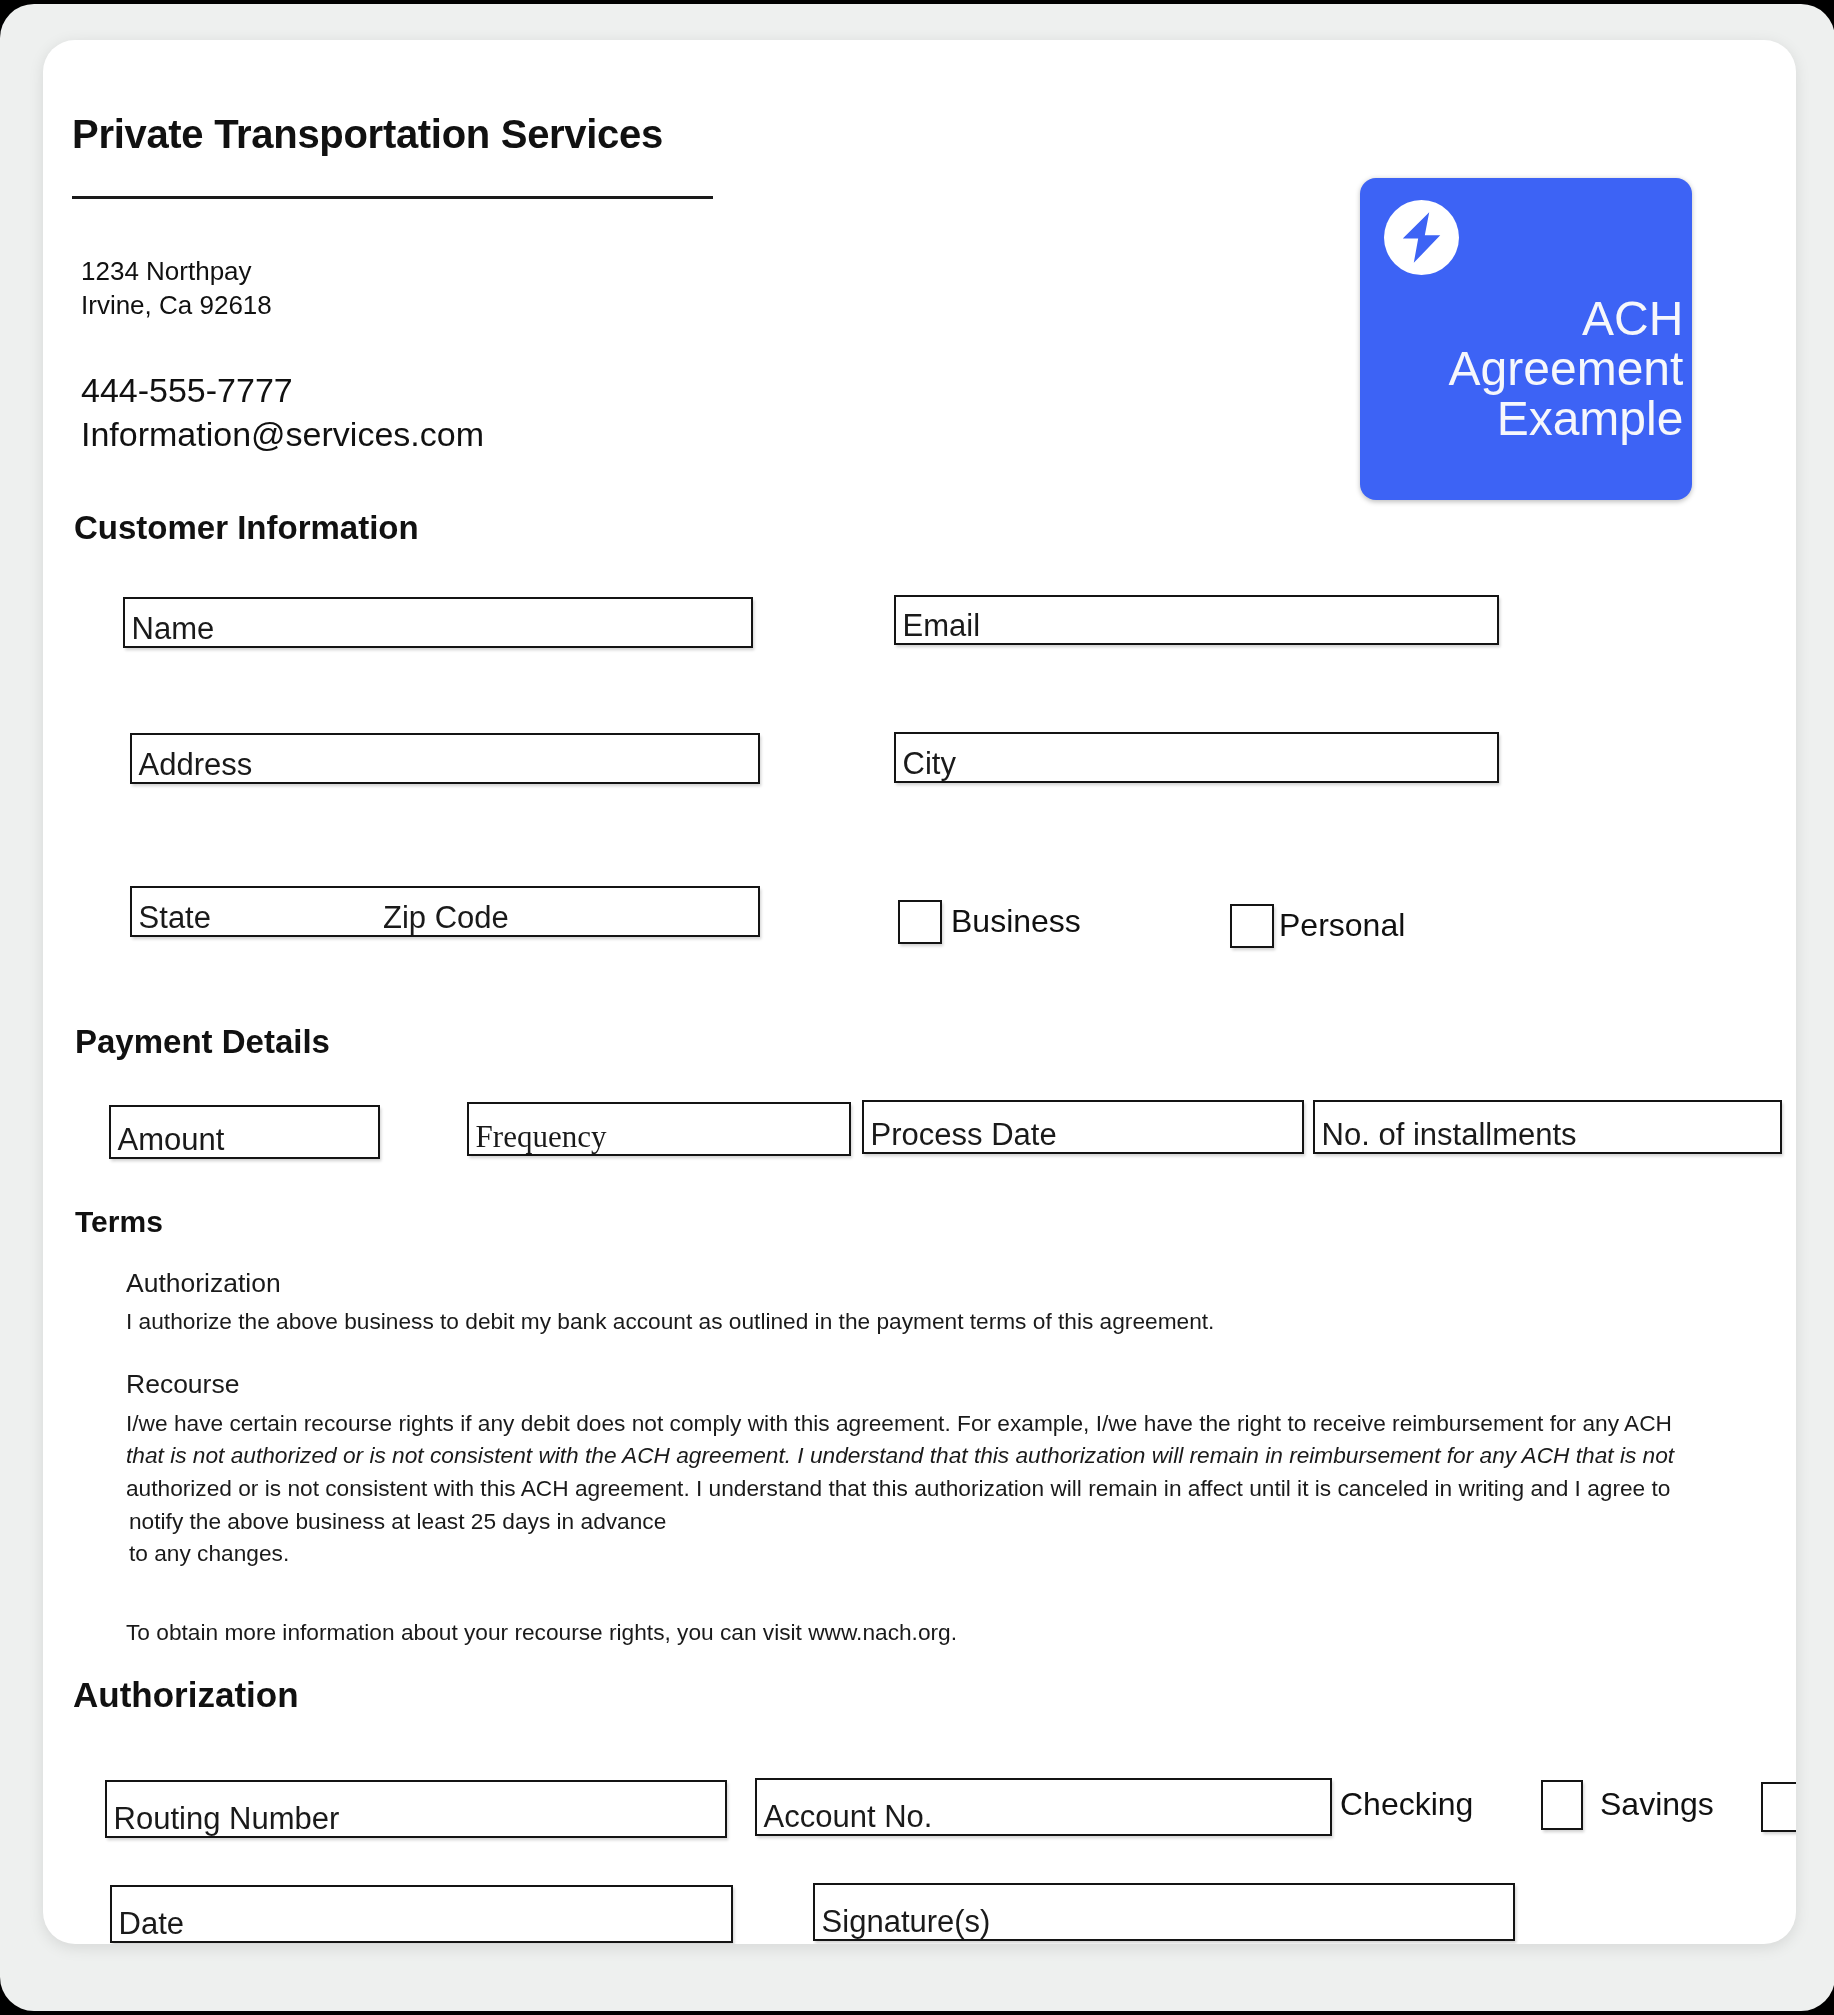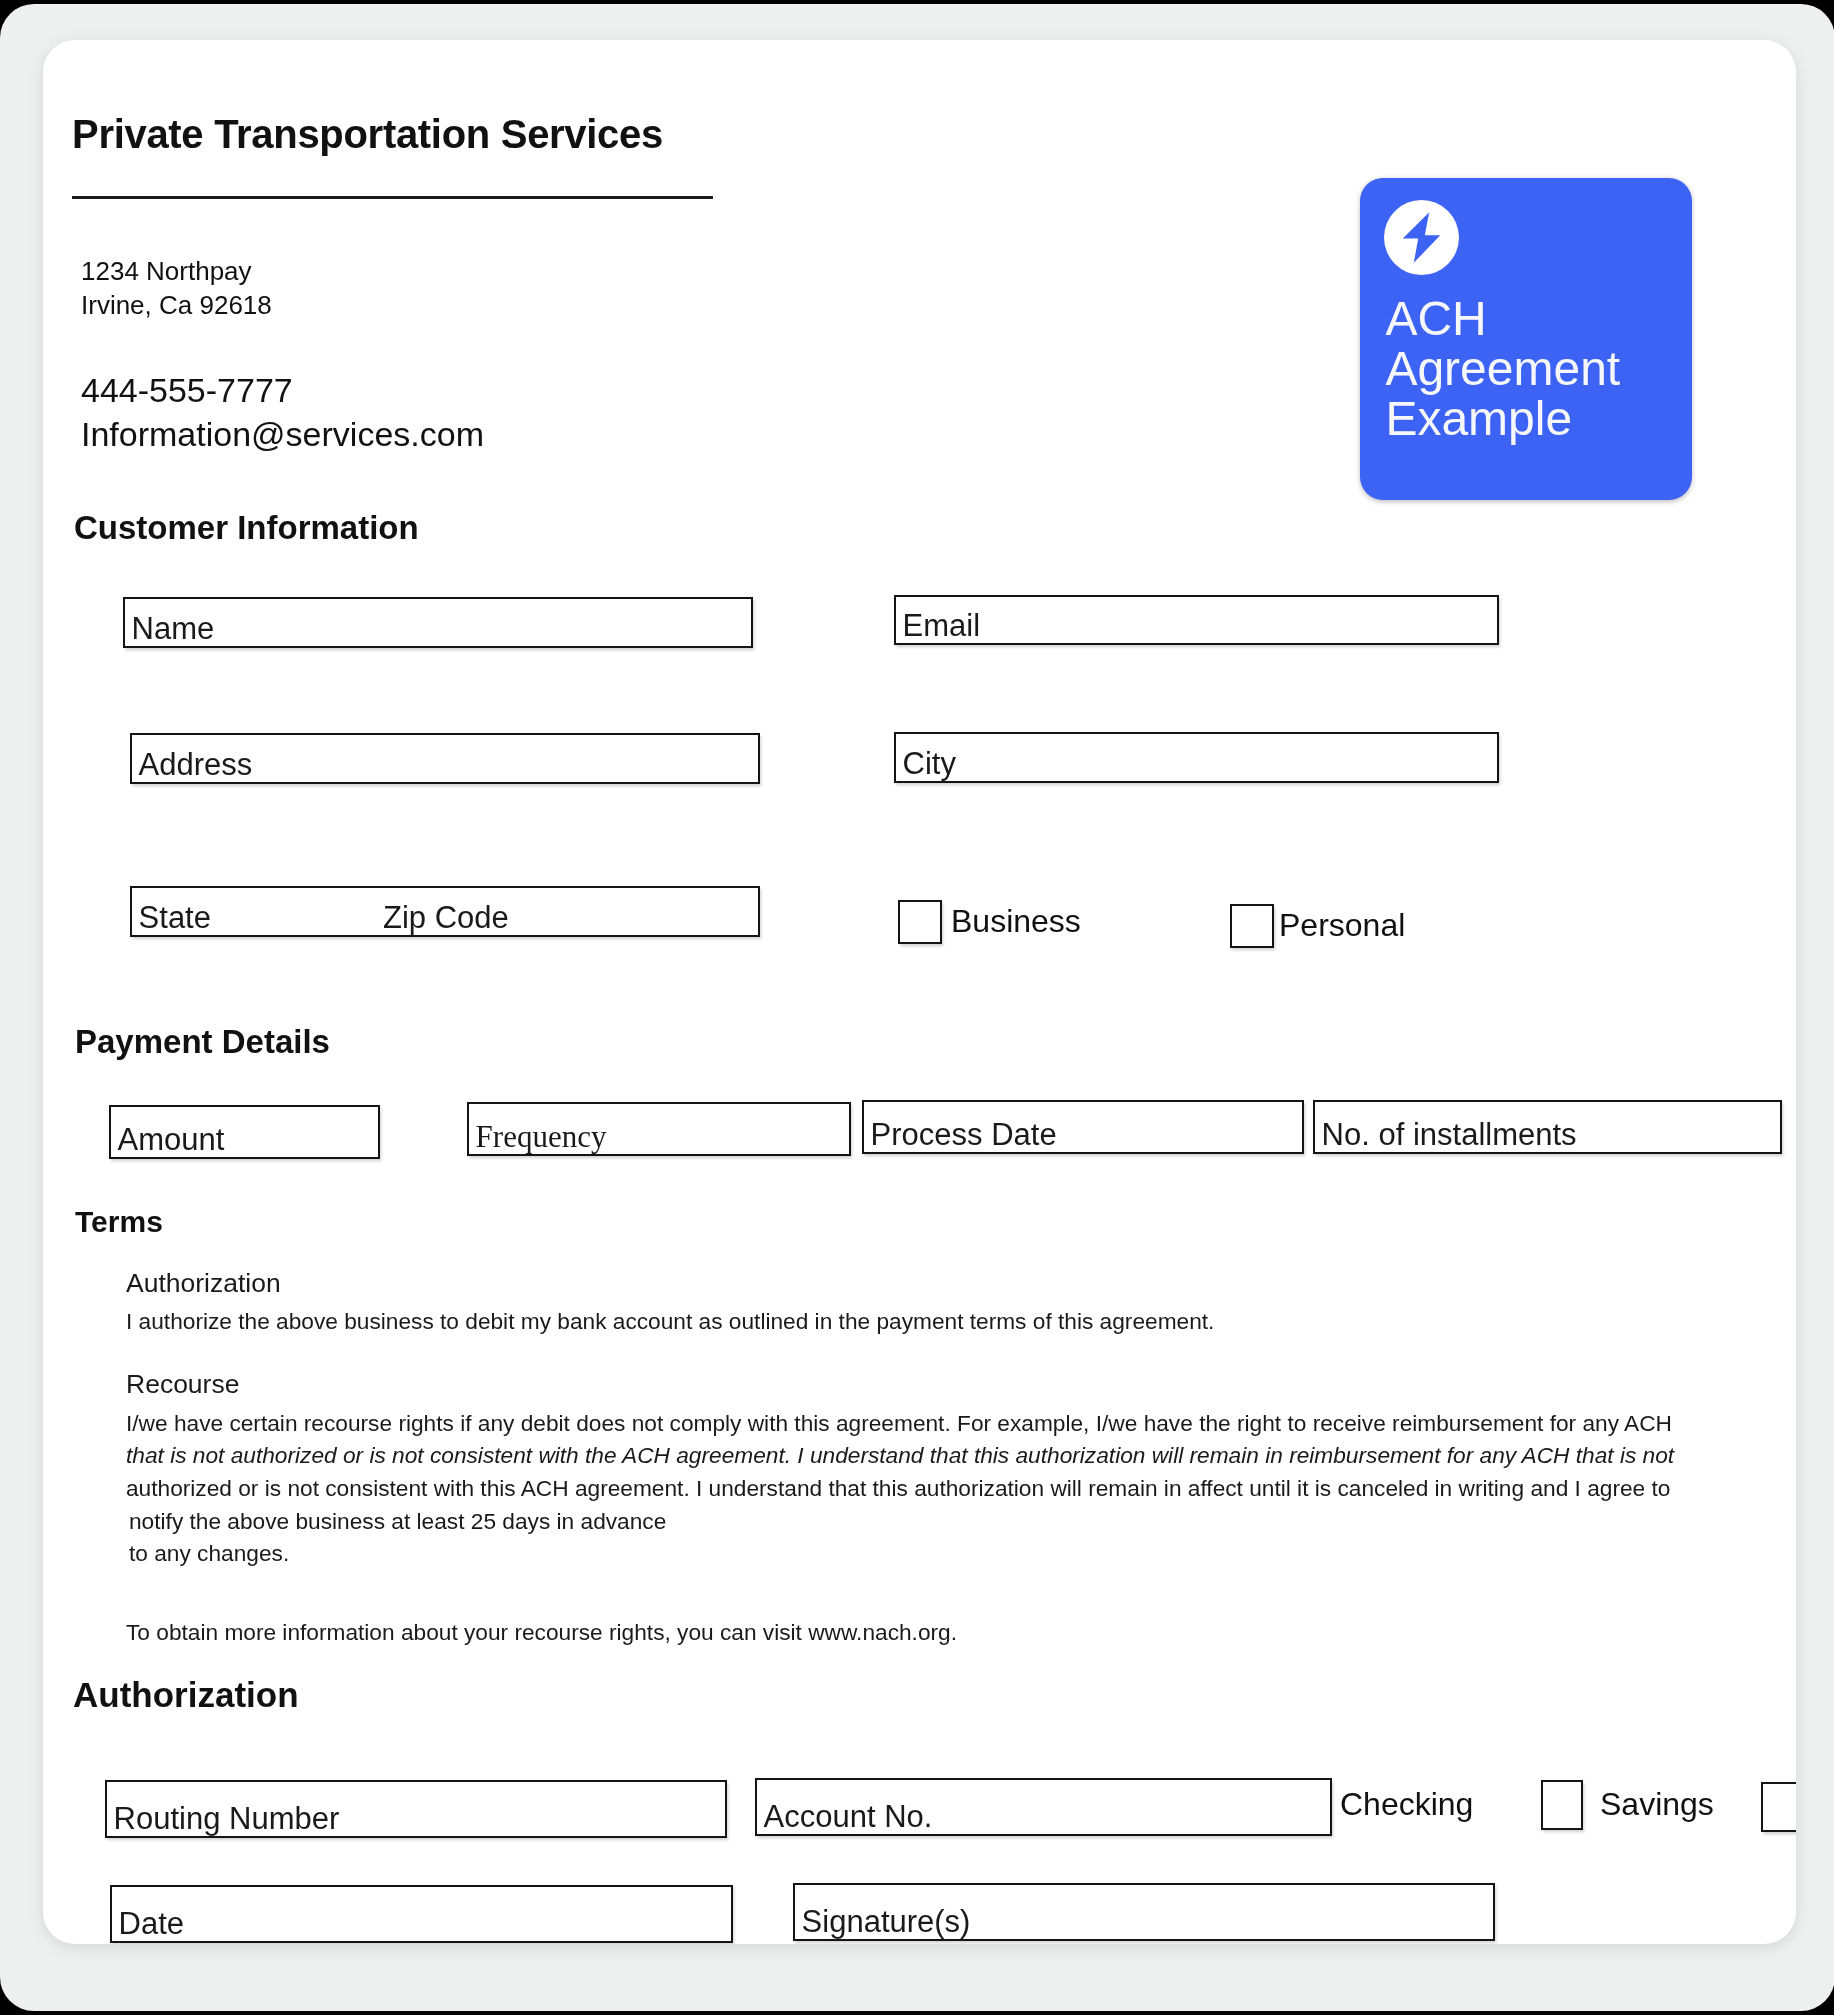--- a/index.html
+++ b/index.html
@@ -84,22 +84,23 @@
   }
 
   
   #logo-card {
     position: absolute;
     left: 1317px;
     top: 138px;
     width: 332px;
     height: 322px;
     background: #3d63f5;
-    border-radius: 23px;
+    border-radius: 16px;
     box-shadow: 0 1.7px 5.5px rgba(0,0,0,0.25);
+    text-align: right;
   }
   #logo-mark {
     position: absolute;
     left: 24px;
     top: 22px;
     width: 75px;
     height: 75px;
   }
   .logo-text {
     position: absolute;
@@ -161,21 +162,21 @@
   
   #f-amount    { left: 66px;  top: 1065px; width: 271px;  height: 54px; }
   #f-frequency { left: 424px;  top: 1062px; width: 384px;  height: 54px; font-family: Liberation Serif, serif; }
   #f-procdate  { left: 819px; top: 1060px; width: 442px;  height: 54px; }
   #f-install   { left: 1270px; top: 1060px; width: 469px;  height: 54px; }
 
   
   #f-routing  { left: 62px;  top: 1740px; width: 622px; height: 58px; }
   #f-account  { left: 712px; top: 1738px; width: 577px; height: 58px; }
   #f-date     { left: 67px;  top: 1845px; width: 623px; height: 58px; }
-  #f-signature{ left: 750px; top: 1843px; width: 702px; height: 58px; padding-left: 14px; }
+  #f-signature{ left: 770px; top: 1843px; width: 702px; height: 58px; padding-left: 14px; }
 
   
   .cbox {
     position: absolute;
     box-sizing: border-box;
     border: 2.2px solid #141414;
     background: #ffffff;
     box-shadow: 1.7px 2.8px 2.8px rgba(0,0,0,0.18);
   }
   .cblabel {

